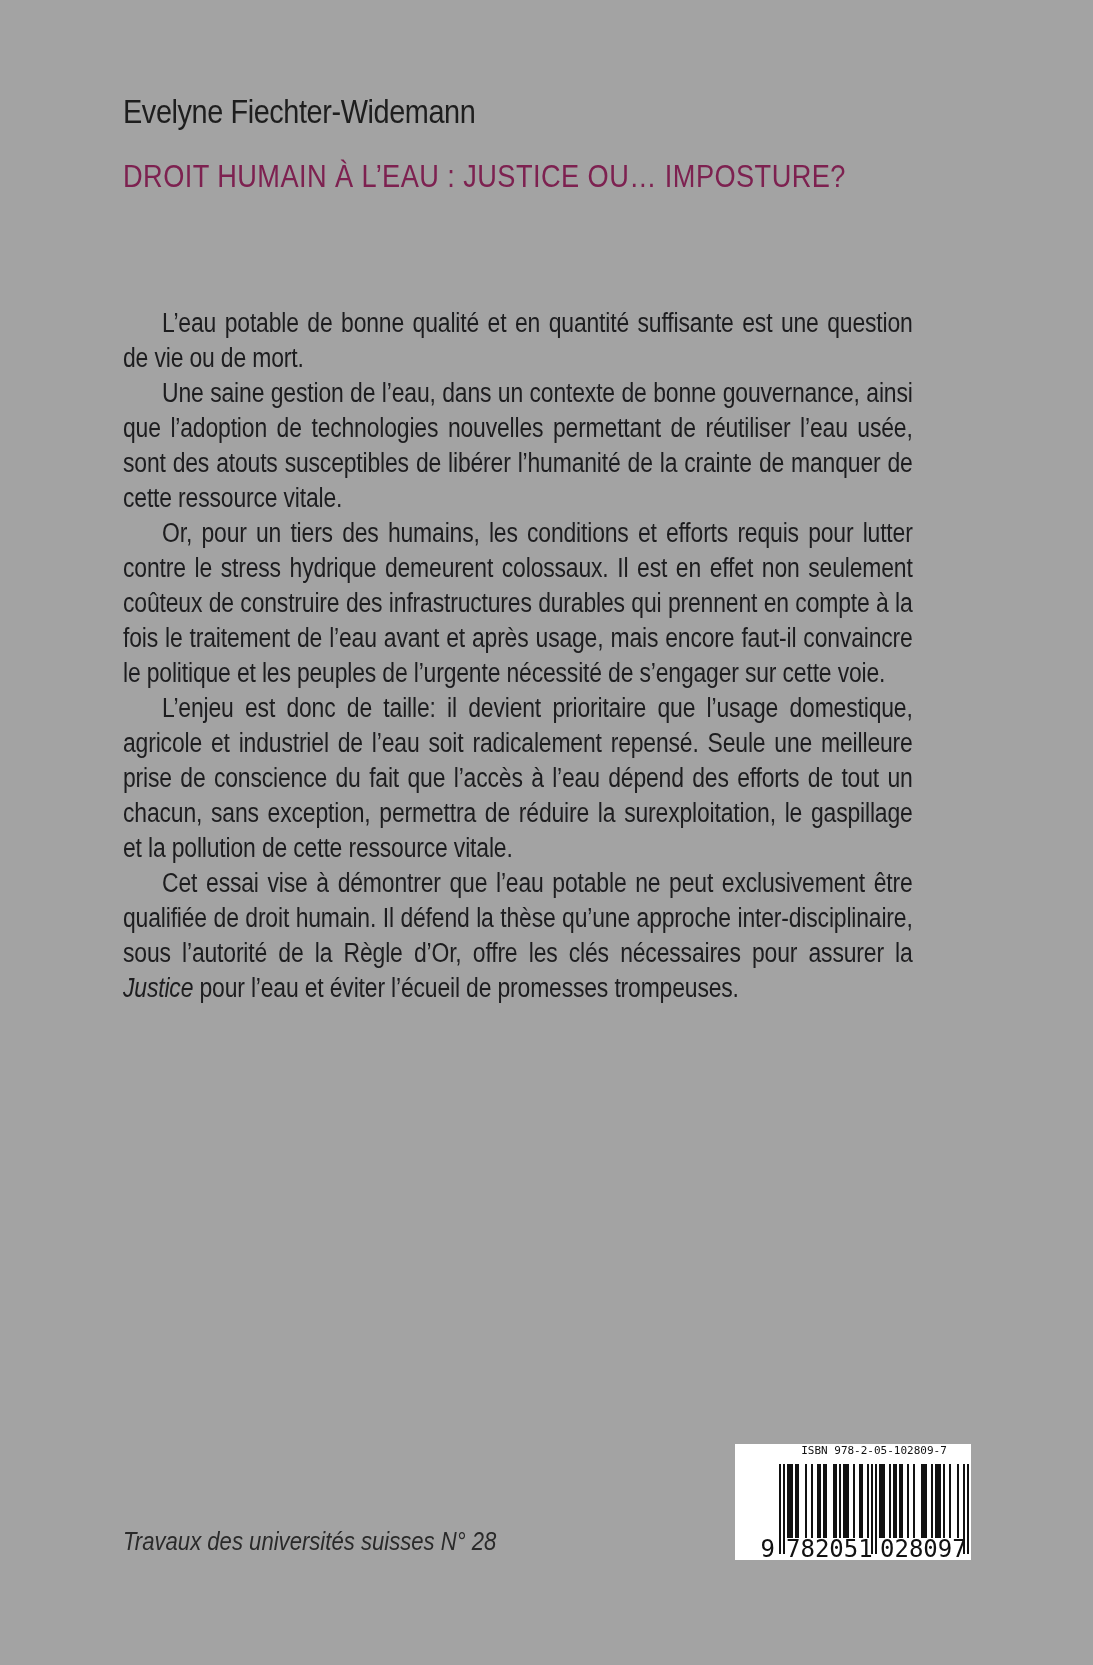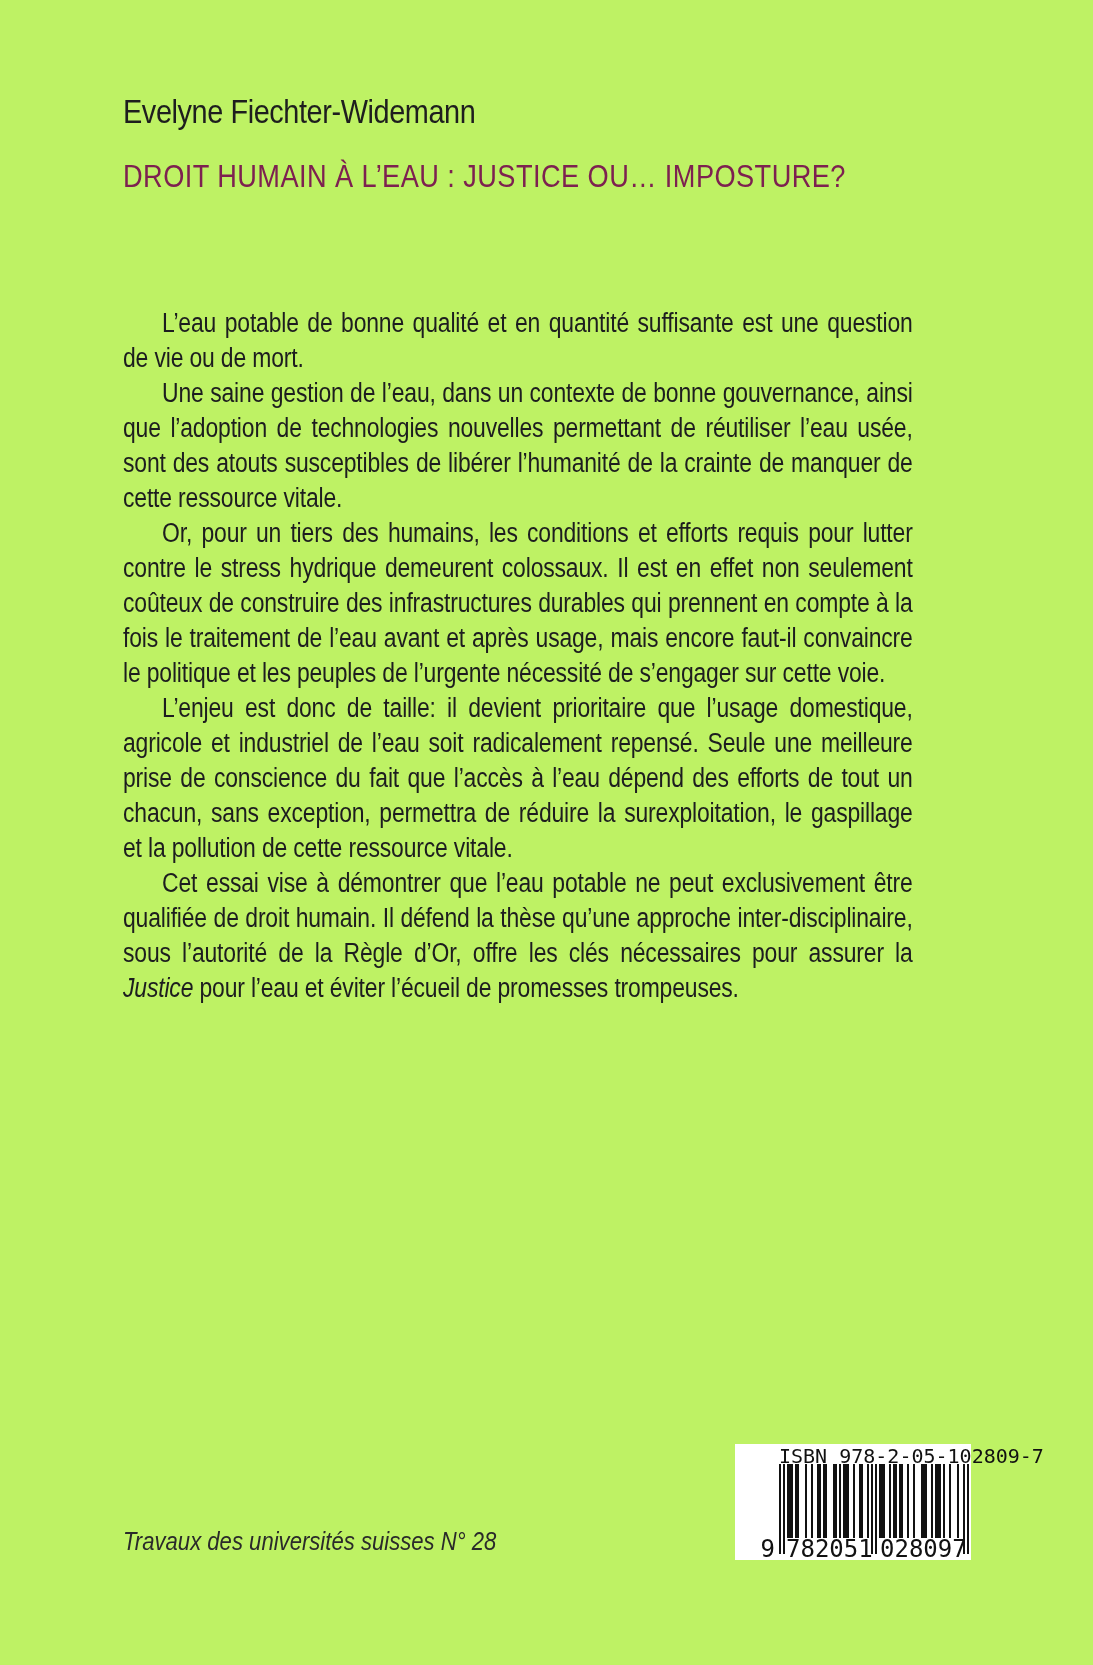--- a/index.html
+++ b/index.html
@@ -8,21 +8,21 @@
     width: 1093px;
     height: 1665px;
     position: relative;
     font-family: "Liberation Sans", sans-serif;
     color: #1b1b1b;
     overflow: hidden;
   }
   .page {
     position: absolute;
     inset: 0;
-    background: #bef264;
+    background: #a3a3a3;
   }
   .author {
     position: absolute;
     left: 123px;
     top: 92px;
     font-size: 34px;
     font-weight: 400;
     letter-spacing: -0.5px;
     color: #1e1e1e;
     white-space: nowrap;
@@ -79,21 +79,21 @@
     height: 116px;
     background: #ffffff;
   }
   .isbn-label {
     position: absolute;
     left: 44px;
     top: 0;
     width: 190px;
     text-align: center;
     font-family: "DejaVu Sans Mono", monospace;
-    font-size: 20px;
+    font-size: 11px;
     letter-spacing: 0px;
     color: #111;
     white-space: nowrap;
   }
   .barcode-svg {
     position: absolute;
     left: 44px;
     top: 20px;
   }
   .barcode-svg rect { fill: #111; }

